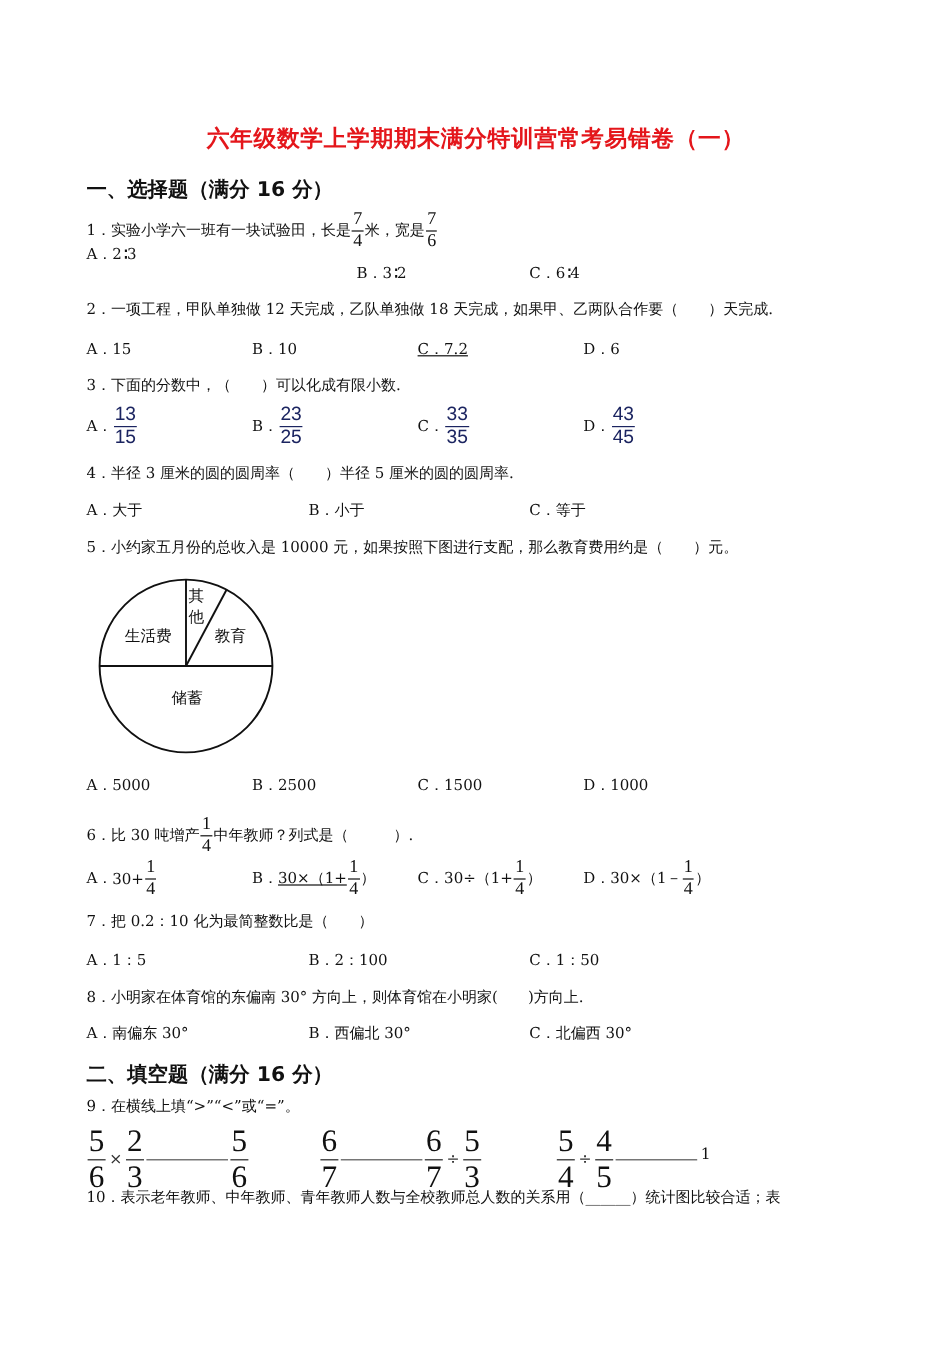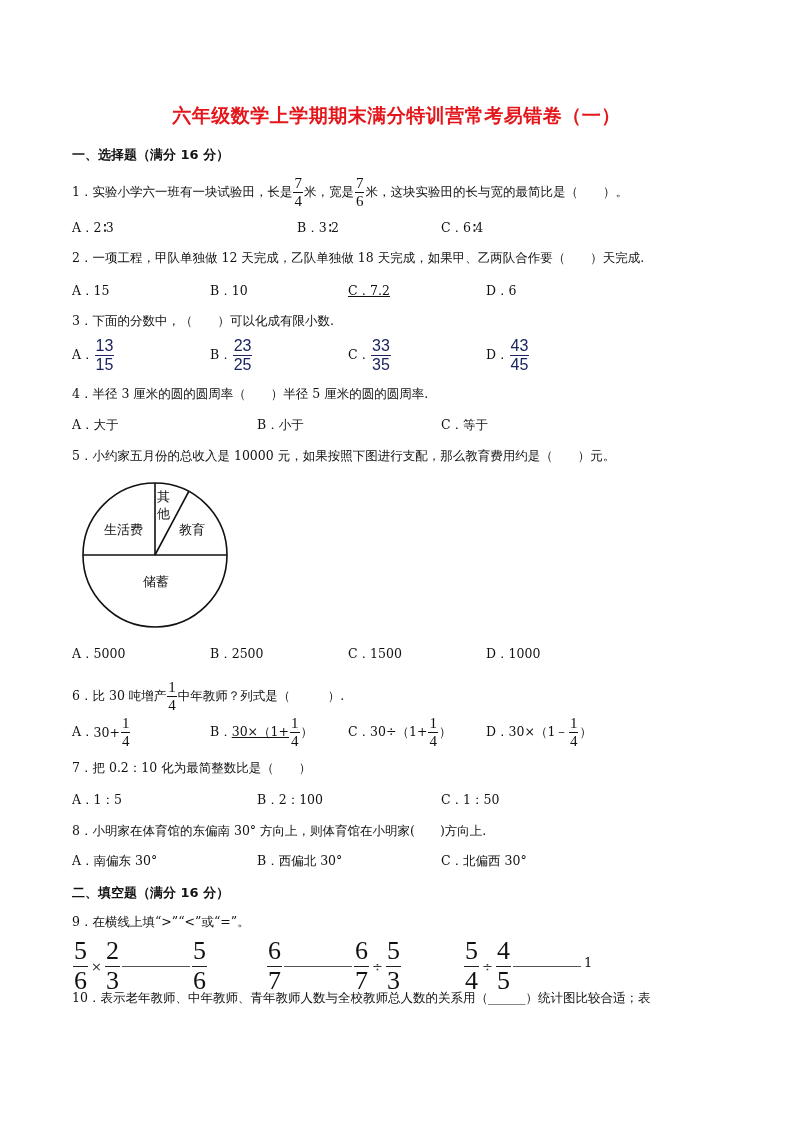--- a/index.html
+++ b/index.html
@@ -12,21 +12,21 @@
     overflow: hidden;
   }
   .abs { position: absolute; white-space: nowrap; }
   .title {
     left: 0; width: 793px; top: 103px; text-align: center;
     color: #e4161b; font-size: 19px; font-weight: bold;
     font-family: "DejaVu Sans", "Liberation Sans", sans-serif;
     letter-spacing: 0.5px;
   }
   .section {
-    left: 72px; font-weight: bold; font-size: 13px;
+    left: 72px; font-weight: bold; font-size: 17px;
     font-family: "DejaVu Sans", "Liberation Sans", sans-serif;
   }
   .q { left: 72px; font-size: 12.5px; line-height: 16px; }
   .opt { font-size: 12.5px; }
   .frac {
     display: inline-flex; flex-direction: column; align-items: center;
     vertical-align: middle; line-height: 1; margin: 0 1px;
     font-family: "Liberation Serif", serif; font-size: 15px;
   }
   .frac .n { padding: 0 1px 1px; border-bottom: 1px solid #111; }
@@ -51,23 +51,23 @@
 
 <div class="abs section" style="top:146px;">一、选择题（满分 16 分）</div>
 
 <div class="abs q" style="top:176px;">
   <span>1．</span><span>实验小学六一班有一块试验田，长是</span><span class="frac">
       <span class="n">7</span>
       <span class="d">4</span>
     </span><span>米，宽是</span><span class="frac">
       <span class="n">7</span>
       <span class="d">6</span>
-    </span><span>米，这块实验田的长与宽的最简比是（　　）。</span>
-</div>
-<div class="abs opt" style="top:220px; left:72px;">A．2∶3</div>
+    </span>
+</div>
+<div class="abs opt" style="top:204px; left:72px;">A．2∶3</div>
 <div class="abs opt" style="top:220px; left:257px;margin-left:40px;">B．3∶2</div>
 <div class="abs opt" style="top:220px; left:441px;">C．6∶4</div>
 
 <div class="abs q" style="top:250px;">
   <span>2．</span><span>一项工程，甲队单独做 12 天完成，乙队单独做 18 天完成，如果甲、乙两队合作要（　　）天完成.</span>
 </div>
 <div class="abs opt" style="top:283px; left:72px;">A．15</div>
 <div class="abs opt" style="top:283px; left:210px;">B．10</div>
 <div class="abs opt" style="top:283px; left:348px;text-decoration:underline;">C．7.2</div>
 <div class="abs opt" style="top:283px; left:486px;">D．6</div>

